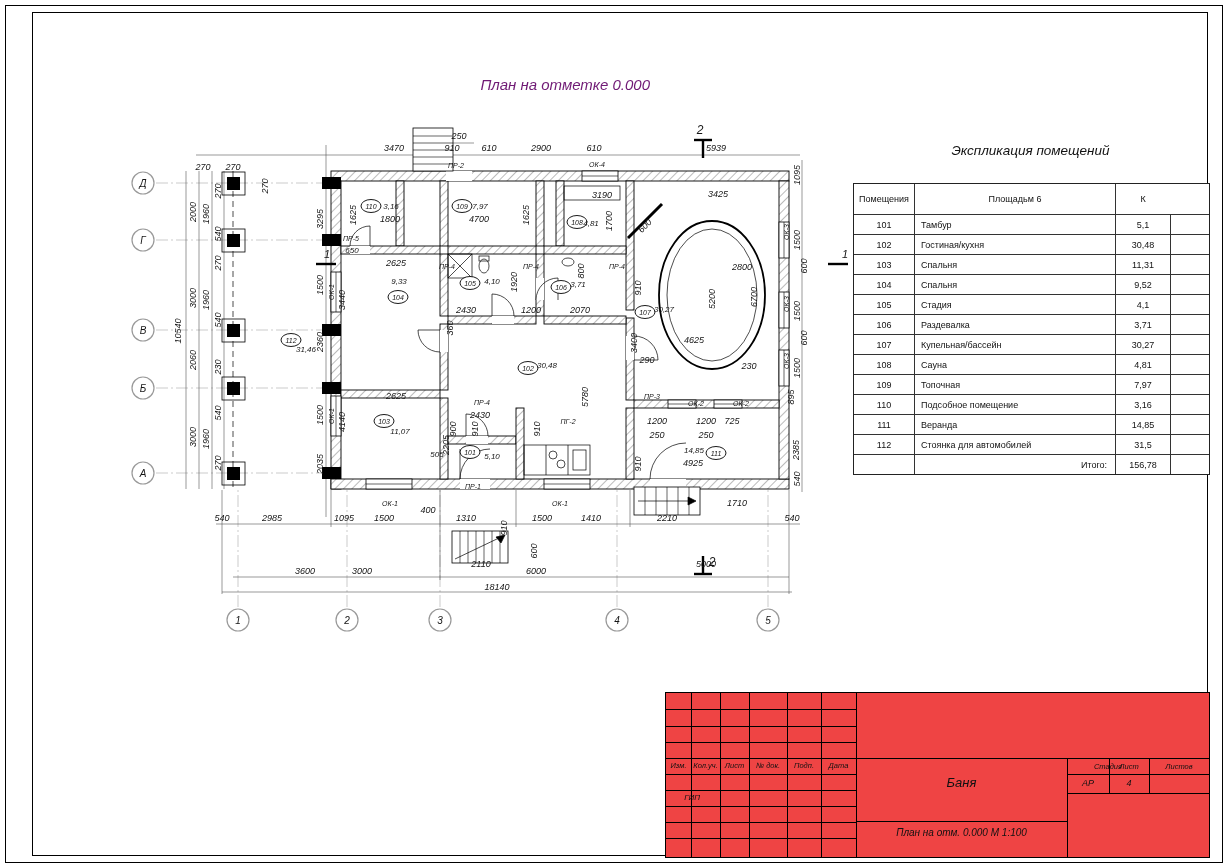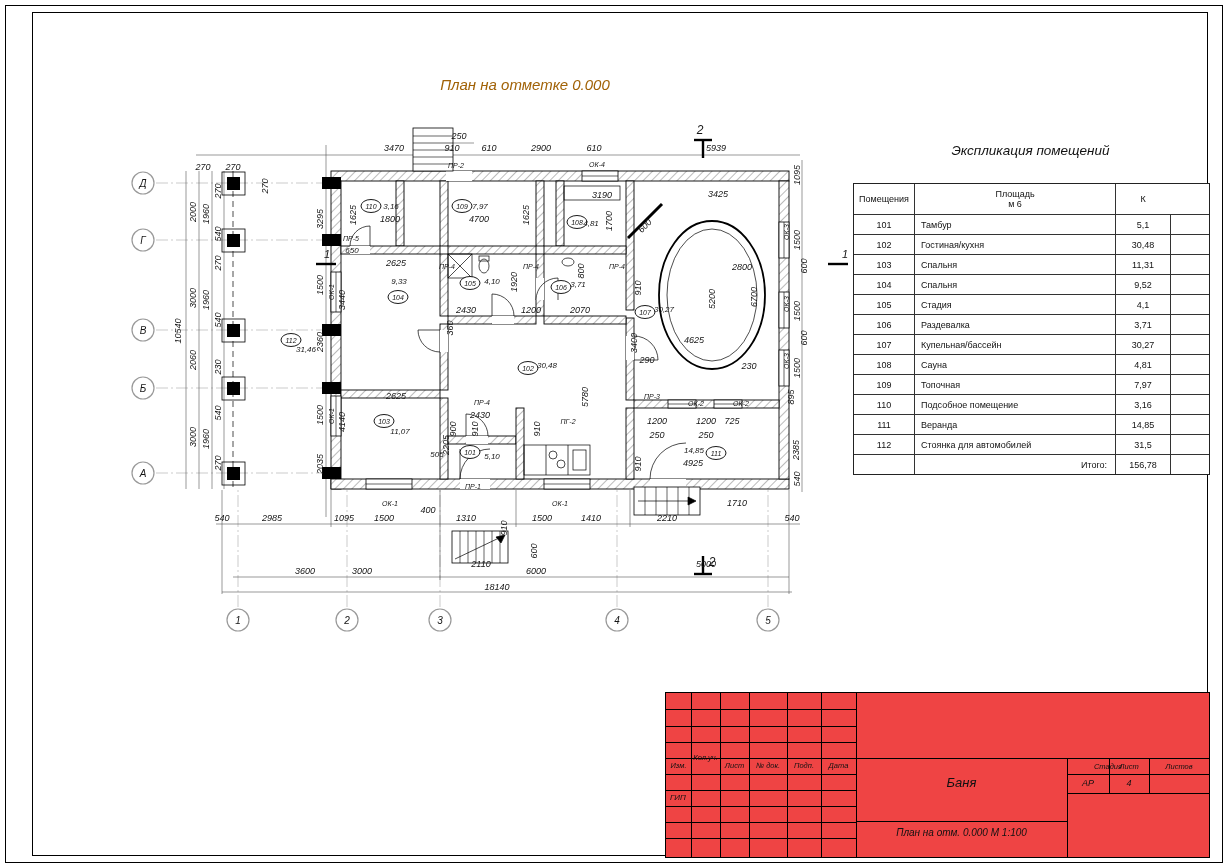--- a/index.html
+++ b/index.html
@@ -2,31 +2,31 @@
 <html><head>
 <meta charset="utf-8">
 <style>
   html,body{margin:0;padding:0;background:#e8e8e8}
   .page{position:relative;width:1228px;height:868px;background:#fff;overflow:hidden;
         font-family:"Liberation Sans",sans-serif}
   .frame-outer{position:absolute;left:5px;top:5px;right:5px;bottom:5px;border:1.5px solid #000}
   .frame-inner{position:absolute;left:32px;top:12px;right:20px;bottom:12px;border:1.6px solid #000}
   #plan-svg{position:absolute;left:0;top:0}
   #plan-svg text{font-family:"Liberation Sans",sans-serif;font-style:italic;fill:#151515}
-  .plan-title{position:absolute;left:400px;top:76px;width:250px;text-align:center;
-              font-style:italic;font-size:15px;color:#a16207}
+  .plan-title{position:absolute;left:400px;top:76px;width:250px;text-align:right;
+              font-style:italic;font-size:15px;color:#701a75}
   .sched-title{position:absolute;left:853px;top:143px;width:355px;text-align:center;
                font-style:italic;font-size:13.5px;color:#111}
   .sched{position:absolute;left:853px;top:183px;width:355px;border:1.4px solid #222;
          font-size:9px;color:#111;background:#fff}
   .shead,.srow,.stotal{display:grid;grid-template-columns:60px 201px 55px 1fr}
   .shead{height:30px}
   .scell{border-left:1px solid #333;display:flex;align-items:center;justify-content:center;overflow:hidden}
   .shead .scell:first-child,.srow .scell:first-child,.stotal .scell:first-child{border-left:none}
-  .hc{flex-direction:column;line-height:1.15;text-align:left}
+  .hc{line-height:1.15;text-align:left}
   .srow{height:19px;border-top:1px solid #333}
   .srow .c2{justify-content:flex-start;padding-left:6px}
   .stotal{height:19px;border-top:1.2px solid #333}
   .stotal .c2{justify-content:flex-end;padding-right:8px}
   .tblock{position:absolute;left:665px;top:692px;width:543px;height:164px;border:1.6px solid #000;
           font-style:italic;color:#111;background:#ef4444}
   .tb-v{position:absolute;top:0;bottom:0;width:1px;background:#000}
   .tb-h{position:absolute;height:1px;background:#000}
   .tb-t{position:absolute;font-size:7.5px;text-align:center;white-space:nowrap;overflow:hidden}
 </style>
@@ -540,26 +540,26 @@
     <div class="tb-h" style="left:0;top:81px;width:190px"></div>
     <div class="tb-h" style="left:0;top:97px;width:190px"></div>
     <div class="tb-h" style="left:0;top:113px;width:190px"></div>
     <div class="tb-h" style="left:0;top:129px;width:190px"></div>
     <div class="tb-h" style="left:0;top:145px;width:190px"></div>
     <div class="tb-h" style="left:190px;top:128px;width:211px"></div>
     <div class="tb-h" style="left:401px;top:81px;width:142px"></div>
     <div class="tb-h" style="left:401px;top:100px;width:142px"></div>
 
     <div class="tb-t" style="left:0;top:68px;width:25px">Изм.</div>
-    <div class="tb-t" style="left:25px;top:60px;width:29px">Кол.уч.</div>
+    <div class="tb-t" style="left:25px;top:68px;width:29px">Кол.уч.</div>
     <div class="tb-t" style="left:54px;top:68px;width:29px">Лист</div>
     <div class="tb-t" style="left:83px;top:68px;width:38px">№ док.</div>
     <div class="tb-t" style="left:121px;top:68px;width:34px">Подп.</div>
     <div class="tb-t" style="left:155px;top:68px;width:35px">Дата</div>
-    <div class="tb-t" style="left:4px;top:100px;width:30px;text-align:left;font-size:8px">ГИП</div>
+    <div class="tb-t" style="left:4px;top:100px;width:30px;text-align:right;font-size:8px">ГИП</div>
     <div class="tb-t" style="left:190px;top:82px;width:211px;font-size:13px">Баня</div>
     <div class="tb-t" style="left:190px;top:134px;width:211px;font-size:10px">План на отм. 0.000  М 1:100</div>
     <div class="tb-t" style="left:421px;top:69px;width:42px">Стадия</div>
     <div class="tb-t" style="left:443px;top:69px;width:40px">Лист</div>
     <div class="tb-t" style="left:483px;top:69px;width:60px">Листов</div>
     <div class="tb-t" style="left:401px;top:85px;width:42px;font-size:9px">АР</div>
     <div class="tb-t" style="left:443px;top:85px;width:40px;font-size:9px">4</div>
     <div class="tb-t" style="left:483px;top:85px;width:60px;font-size:9px"></div>
   </div>
 </div>

